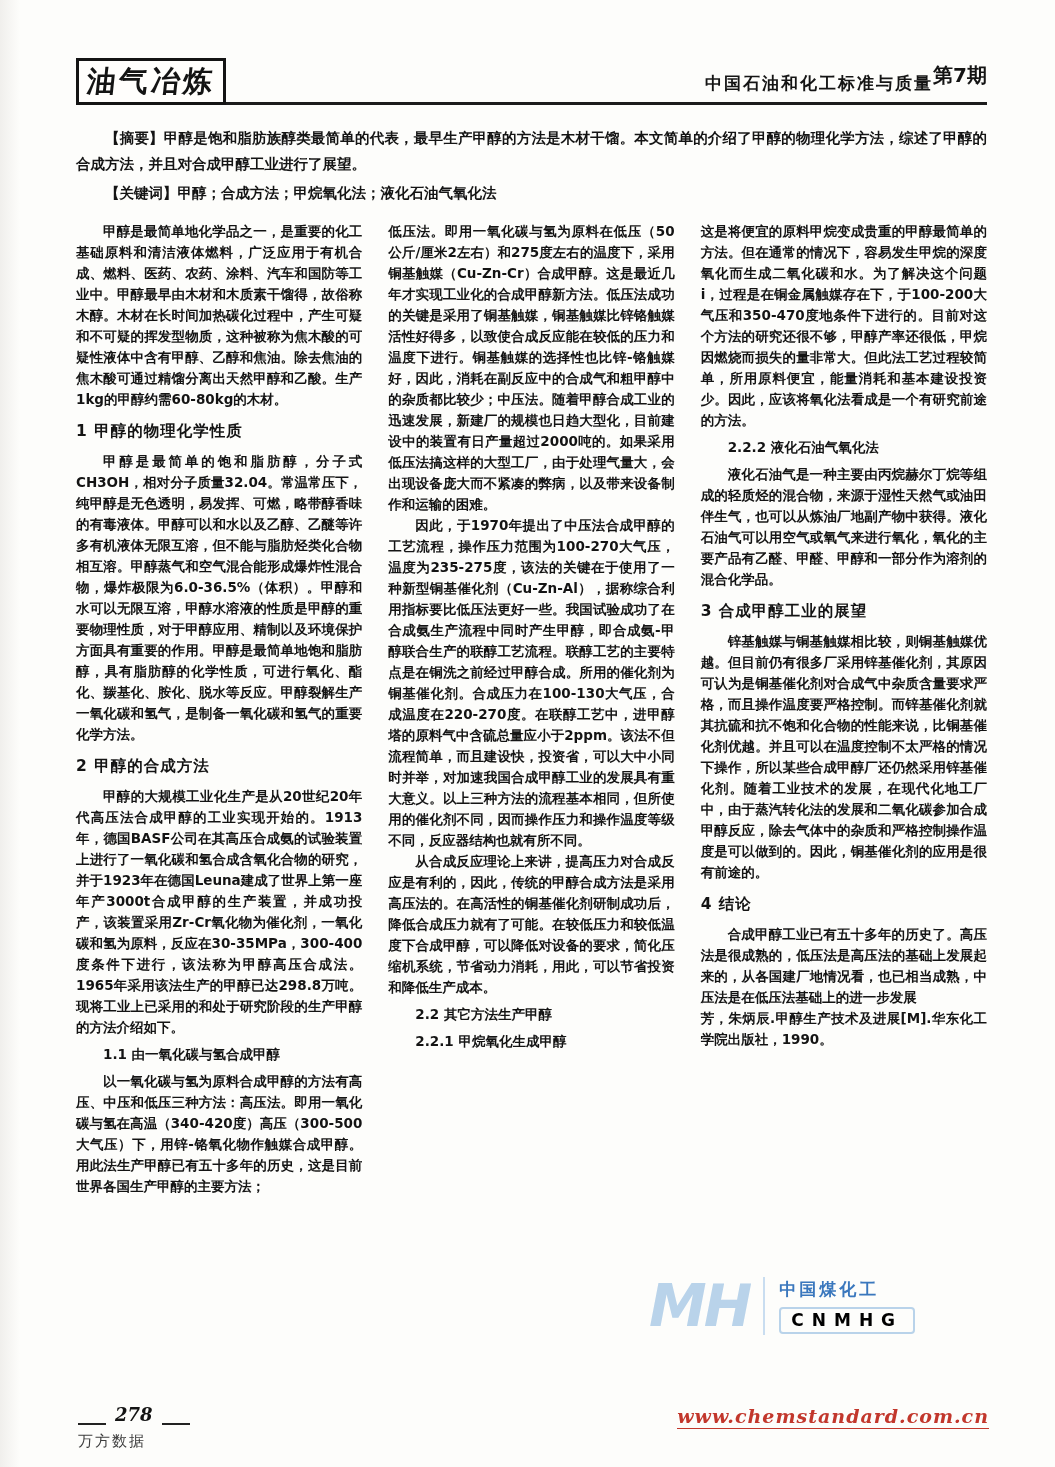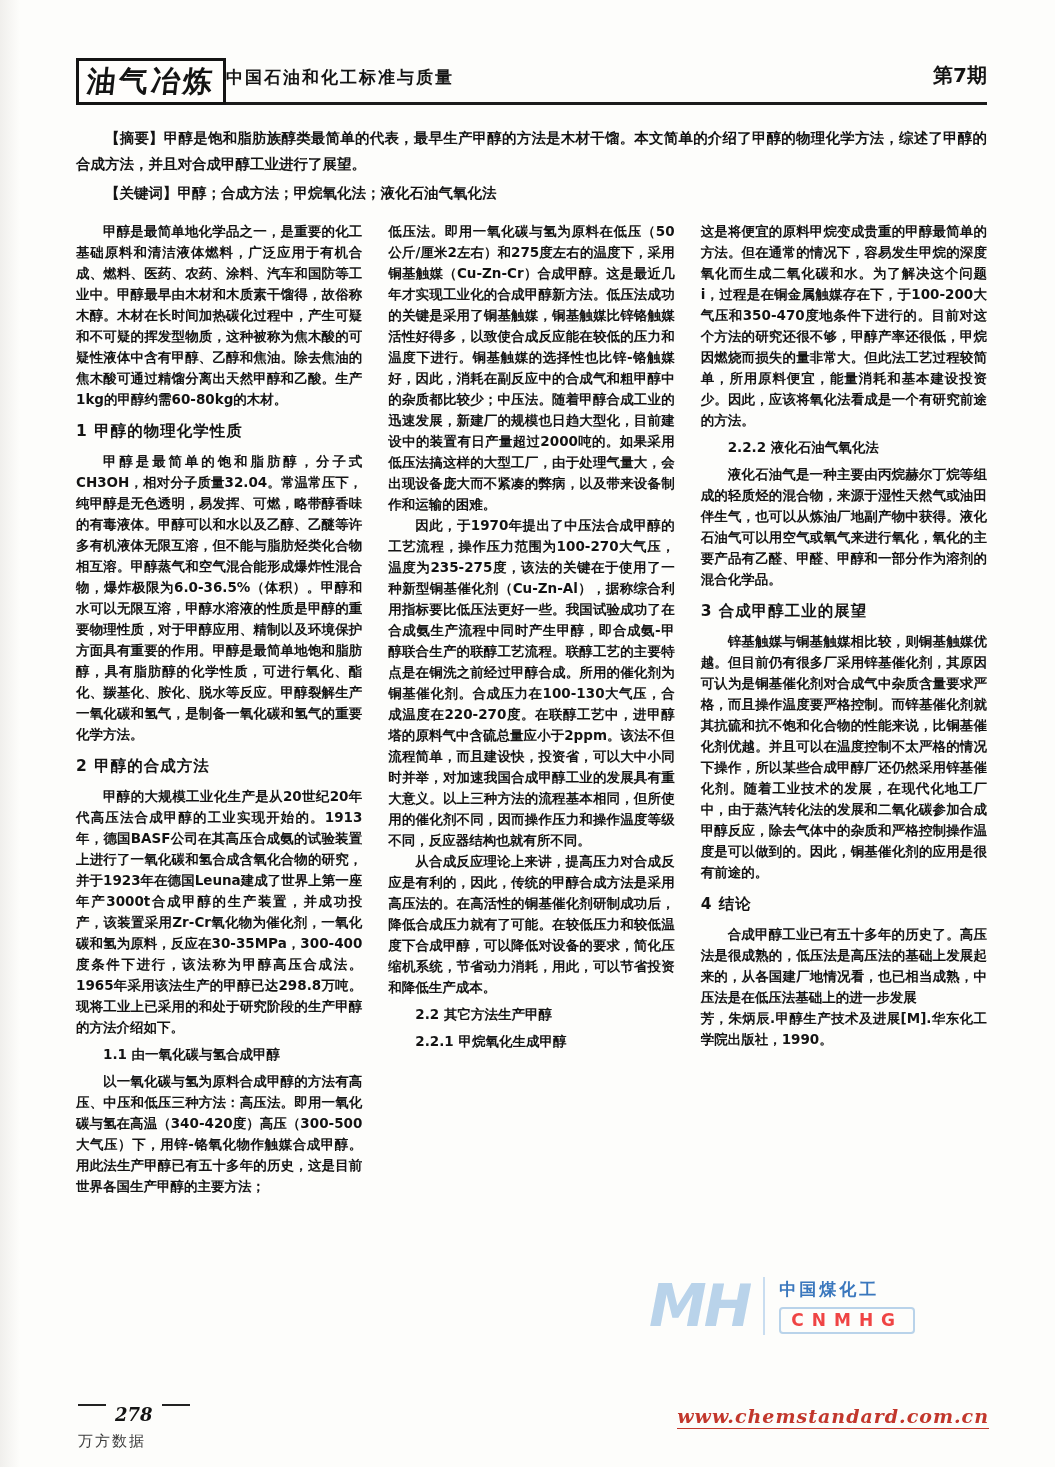--- a/index.html
+++ b/index.html
@@ -15,21 +15,21 @@
   
   .page-header { display:flex; align-items:flex-end; border-bottom:3px solid #1c1c1c; }
   .logo-box {
     width:150px; height:47px; border:3px solid #141414; background:#fffefc;
     display:flex; align-items:center; justify-content:center; margin-bottom:-3px;
   }
   .logo-text {
     font-family:"DejaVu Serif","Liberation Serif",serif; font-weight:900;
     font-size:29px; letter-spacing:3px; transform:skewX(-6deg); white-space:nowrap;
   }
-  .journal-name { flex:1; text-align:left; font-size:17px; font-weight:bold; letter-spacing:2px; padding-bottom:13px; }
+  .journal-name { flex:1; text-align:right; font-size:17px; font-weight:bold; letter-spacing:2px; padding-bottom:7px; }
   .issue { font-size:20px; font-weight:bold; padding-bottom:13px; }
 
   
   .title { margin:30px 0 0; text-align:center; font-size:27px; font-weight:bold; letter-spacing:4px; }
   .author { margin-top:22px; text-align:center; font-size:15px; font-weight:bold; letter-spacing:2px; }
   .affiliation { margin-top:24px; text-align:center; font-size:15px; font-weight:bold; letter-spacing:1px; }
   .abstract { margin:20px 0 0; text-indent:2em; font-size:14.5px; line-height:26px; text-align:justify; font-weight:bold; }
   .keywords { margin:3px 0 0; text-indent:2em; font-size:14.5px; line-height:26px; font-weight:bold; }
   .lbl { font-weight:bold; }
 
@@ -48,26 +48,26 @@
     display:flex; align-items:center; gap:14px; padding:4px 10px;
   }
   .wm-logo {
     font-size:58px; font-weight:bold; font-style:italic; line-height:1;
     color:#b9d3ea; letter-spacing:-3px;
   }
   .wm-sep { width:2px; height:58px; background:#c9ddf0; }
   .wm-cn { font-size:17px; font-weight:bold; color:#3a77bd; letter-spacing:3px; }
   .wm-en {
     margin-top:6px; display:inline-block; border:2px solid #b9d3ea; border-radius:4px;
-    padding:1px 10px 2px; font-size:17px; font-weight:bold; letter-spacing:8px; color:#ef4444;
+    padding:1px 10px 2px; font-size:17px; font-weight:bold; letter-spacing:8px; color:#000000;
   }
 
   
   .page-num {
-    position:absolute; left:78px; bottom:42px; display:flex; align-items:flex-start; gap:9px;
+    position:absolute; left:78px; bottom:42px; display:flex; align-items:flex-end; gap:9px;
     font-family:"DejaVu Serif","Liberation Serif",serif; font-style:italic; font-weight:bold; font-size:18px;
   }
   .page-num .dash { width:28px; height:2px; background:#222; }
   .wanfang { position:absolute; left:78px; bottom:16px; font-size:15px; color:#3d3d3d; letter-spacing:2px; }
   .site-url {
     position:absolute; right:66px; bottom:38px; color:#c2372c; font-size:19px;
     font-style:italic; font-weight:bold; font-family:"DejaVu Serif","Liberation Serif",serif;
     border-bottom:1.5px solid #c2372c; padding-bottom:1px; letter-spacing:1px;
   }
 </style>

